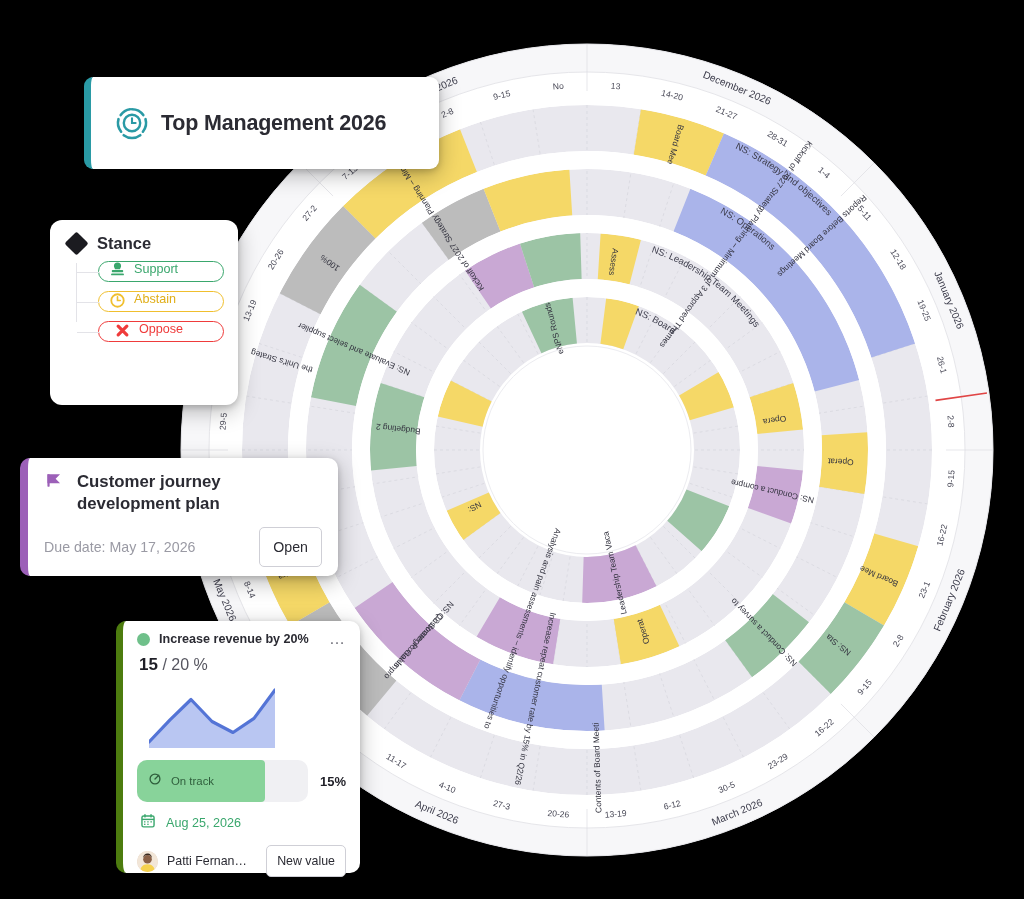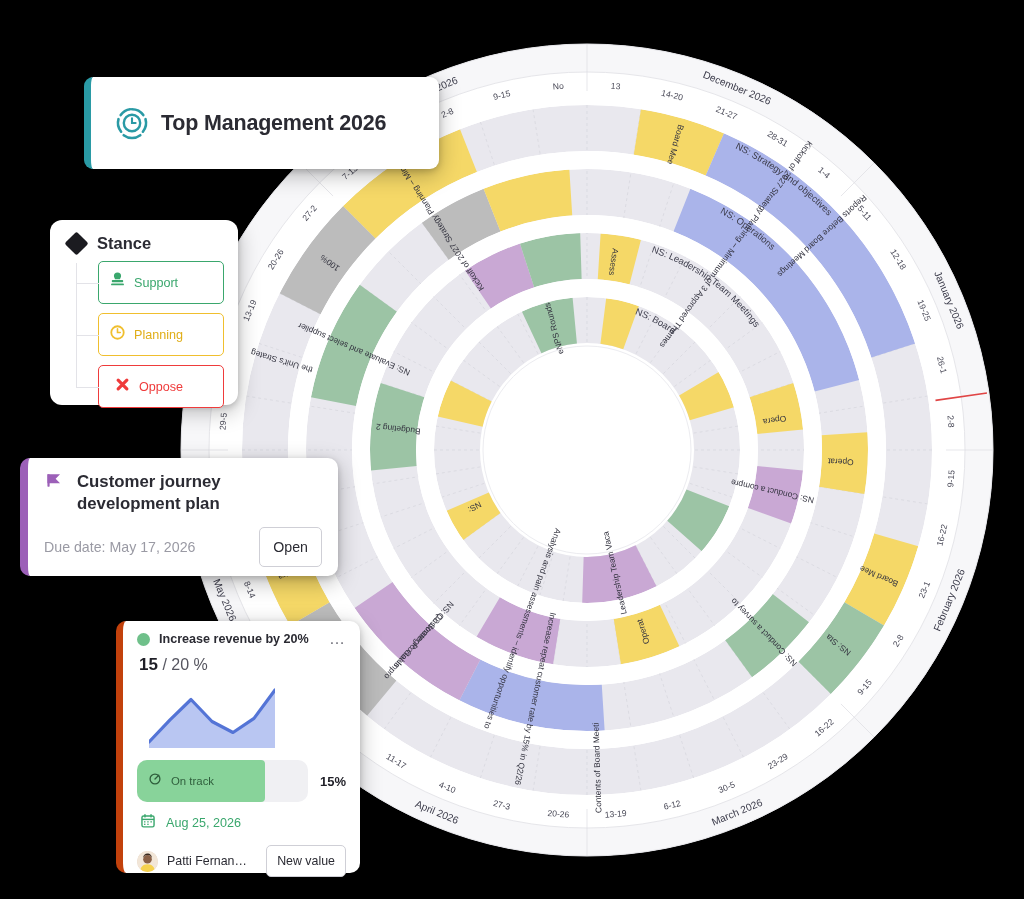--- a/index.html
+++ b/index.html
@@ -55,23 +55,23 @@
     border-radius: 2px; flex: 0 0 17px;
   }
   .stance-title { font-size: 16.5px; font-weight: bold; color: #2b2b33; }
   .stance-body { position: relative; padding-left: 34px; }
   .stance-rail {
     position: absolute; left: 12px; top: 2px; bottom: 20px;
     width: 1px; background: #e3e3e8;
   }
   .stance-opt {
     position: relative;
-    display: flex; align-items: center; gap: 8px;
-    height: 43px; margin-bottom: 9px;
-    border: 1.6px solid; border-radius: 5px;
+    display: flex; align-items: flex-start; gap: 8px;
+    height: 21px; margin-bottom: 9px;
+    border: 1.6px solid; border-radius: 12px;
     padding-left: 10px; background: #fff;
   }
   .stance-opt::before {
     content: ""; position: absolute; left: -22px; top: 50%;
     width: 22px; height: 1px; background: #e3e3e8;
   }
   .stance-opt .so-label { font-size: 12.6px; }
   .opt-support { border-color: #3aa76d; }
   .opt-support .so-label { color: #3aa76d; }
   .opt-abstain { border-color: #f0bf2e; }
@@ -94,21 +94,21 @@
   .cj-due { font-size: 14.2px; color: #9a9aa4; }
   .cj-open {
     font-size: 14.2px; color: #2b2b33; background: #fff;
     border: 1px solid #cfcfd6; border-radius: 5px; padding: 11px 13px;
     cursor: pointer;
   }
 
   
   #card-kpi {
     left: 116px; top: 621px; width: 244px; height: 252px;
-    border-left: 7px solid #c2410c;
+    border-left: 7px solid #4d7c0f;
     border-radius: 10px;
     padding: 11px 14px 10px 14px;
     display: flex; flex-direction: column;
   }
   .kpi-head { display: flex; align-items: center; gap: 9px; }
   .kpi-dot { width: 13px; height: 13px; border-radius: 50%; background: #6fc08a; flex: 0 0 13px; }
   .kpi-title { font-size: 12.6px; font-weight: bold; color: #2b2b33; flex: 1; }
   .kpi-more { font-size: 16px; color: #70707a; letter-spacing: 1px; cursor: pointer; line-height: 10px; }
   .kpi-value { margin: 9px 0 2px 2px; font-size: 16px; color: #55555f; }
   .kpi-value b { color: #1f1f27; font-size: 17px; }
@@ -392,21 +392,21 @@
         <span class="so-label">Support</span>
       </div>
 
       <div class="stance-opt opt-abstain">
         <span>
           <svg viewBox="0 0 18 18" width="17" height="17">
             <circle cx="9" cy="9" r="6.6" fill="none" stroke="#f0bf2e" stroke-width="1.9"></circle>
             <path d="M9 5.2 V9 h2.9" fill="none" stroke="#f0bf2e" stroke-width="1.7" stroke-linecap="round"></path>
           </svg>
         </span>
-        <span class="so-label">Planning</span>
+        <span class="so-label">Abstain</span>
       </div>
 
       <div class="stance-opt opt-oppose">
         <span>
           <svg viewBox="0 0 18 18" width="17" height="17">
             <path d="M4.4 4.4 L13.6 13.6 M13.6 4.4 L4.4 13.6" stroke="#ef3b3b" stroke-width="3.4" stroke-linecap="round"></path>
           </svg>
         </span>
         <span class="so-label">Oppose</span>
       </div>

